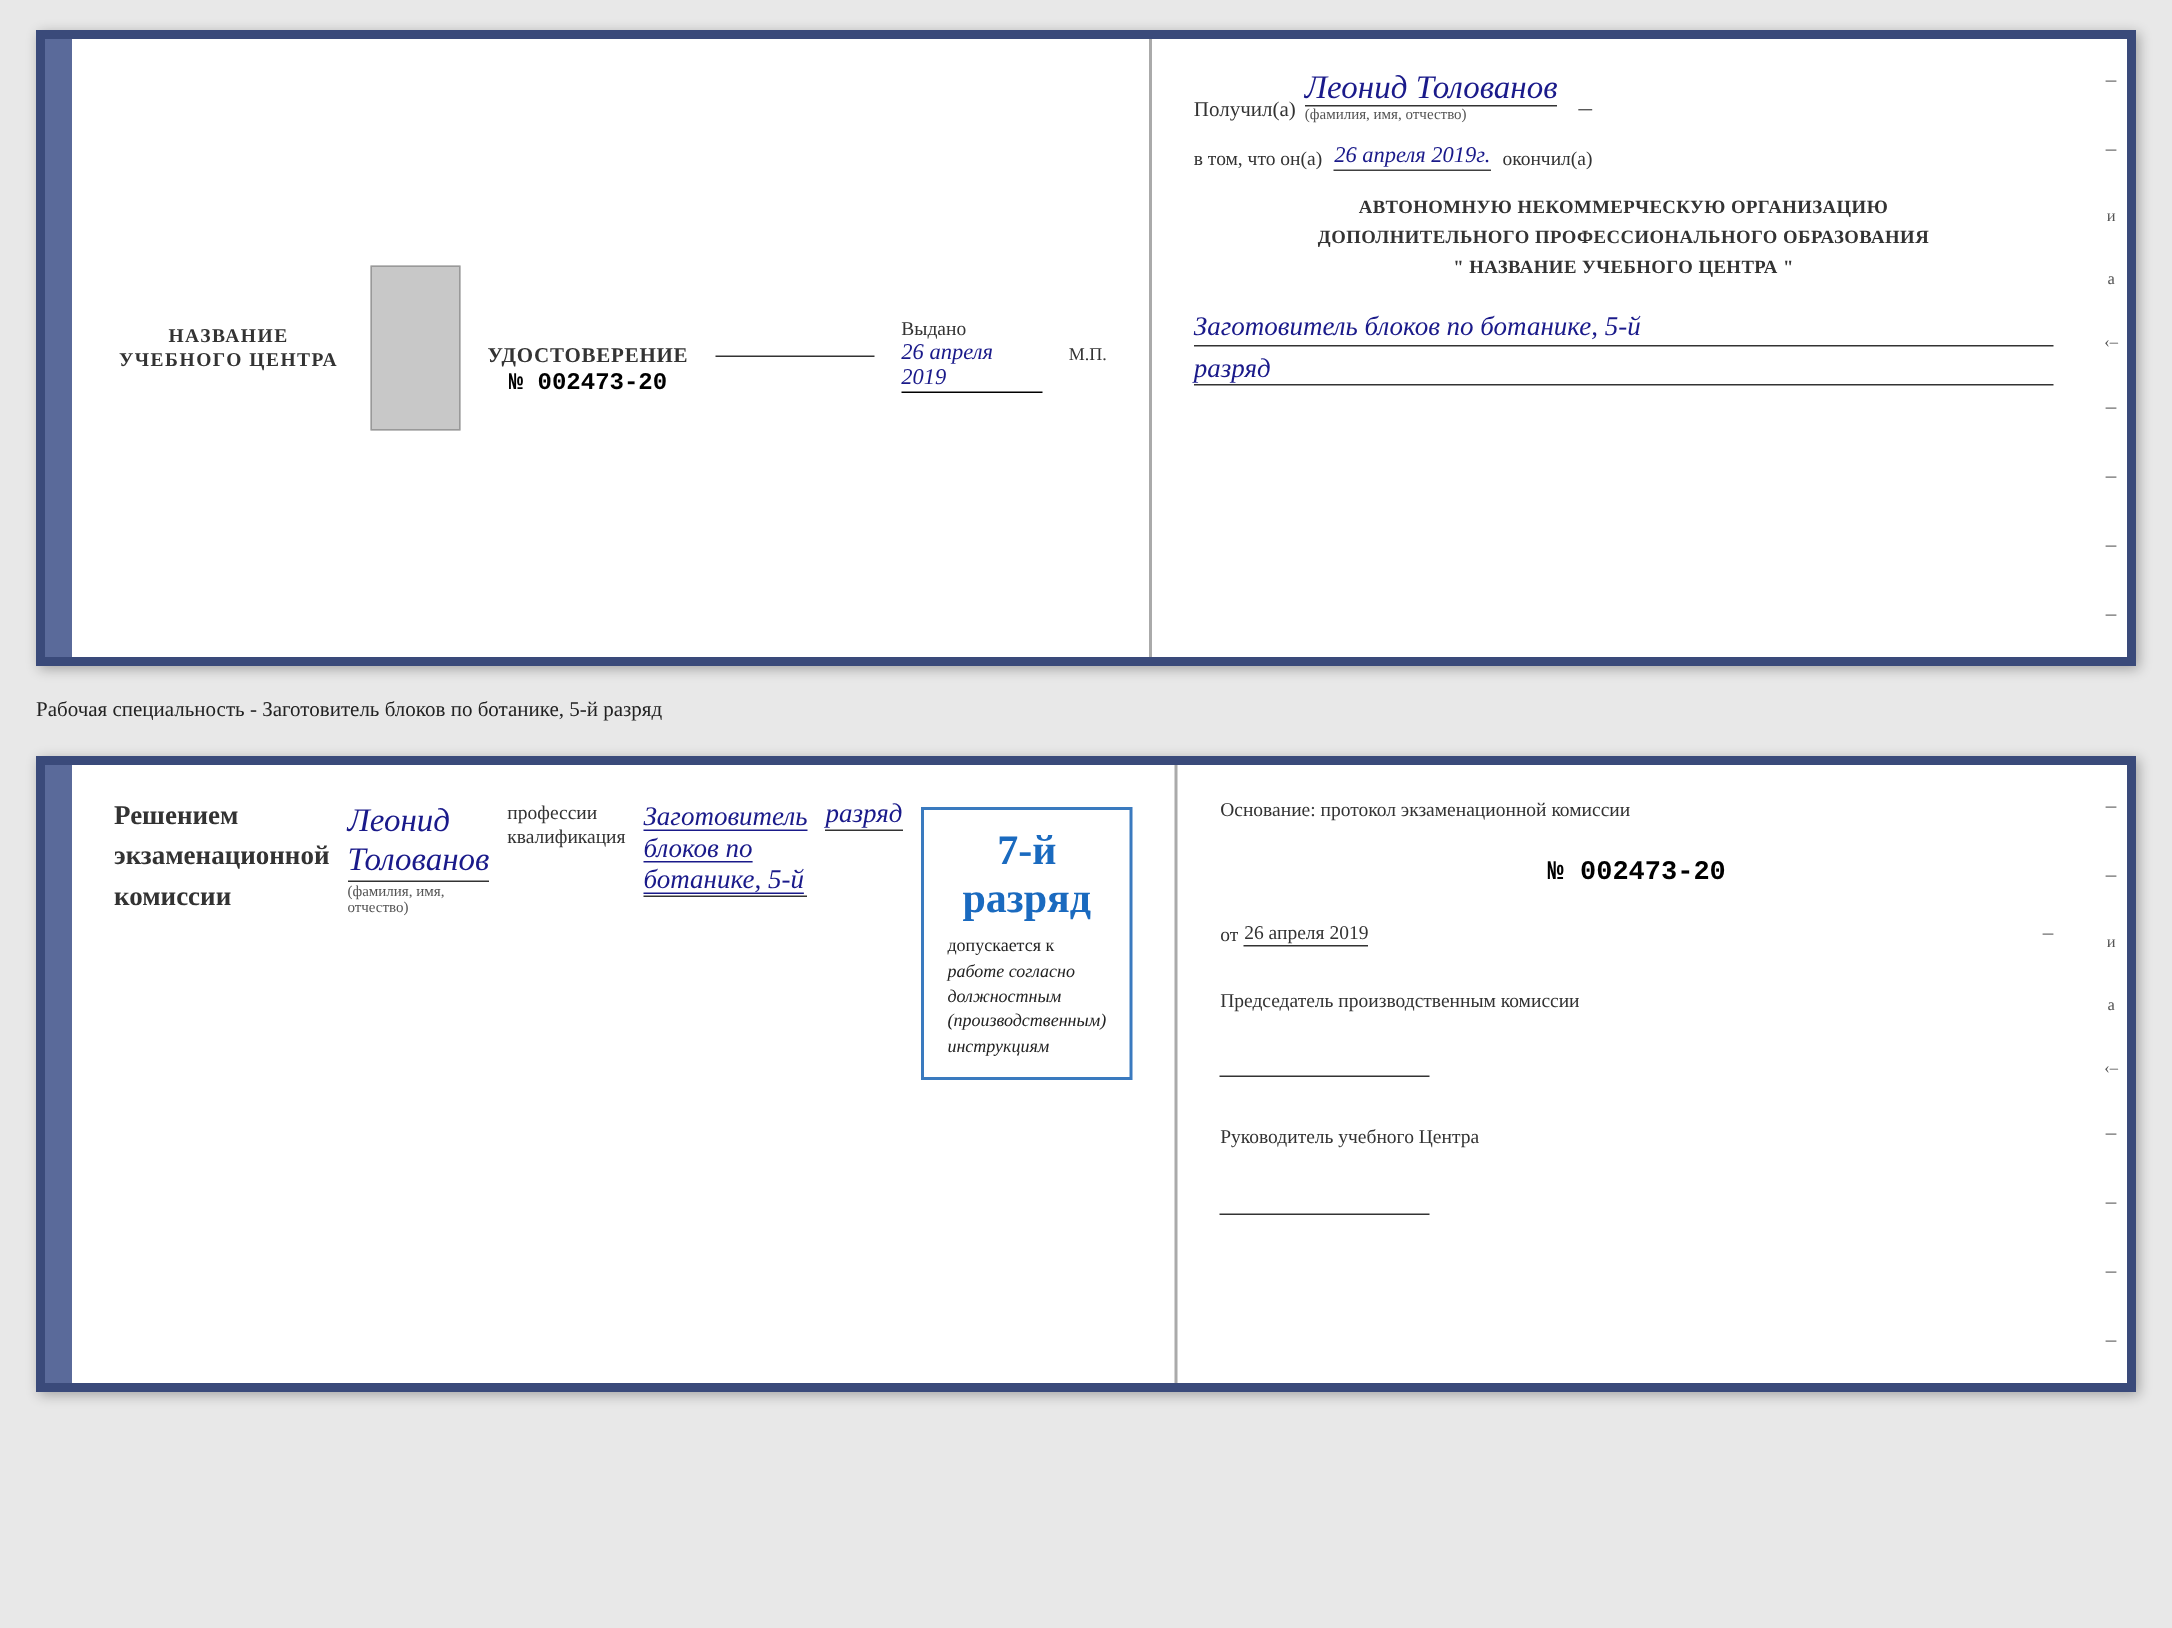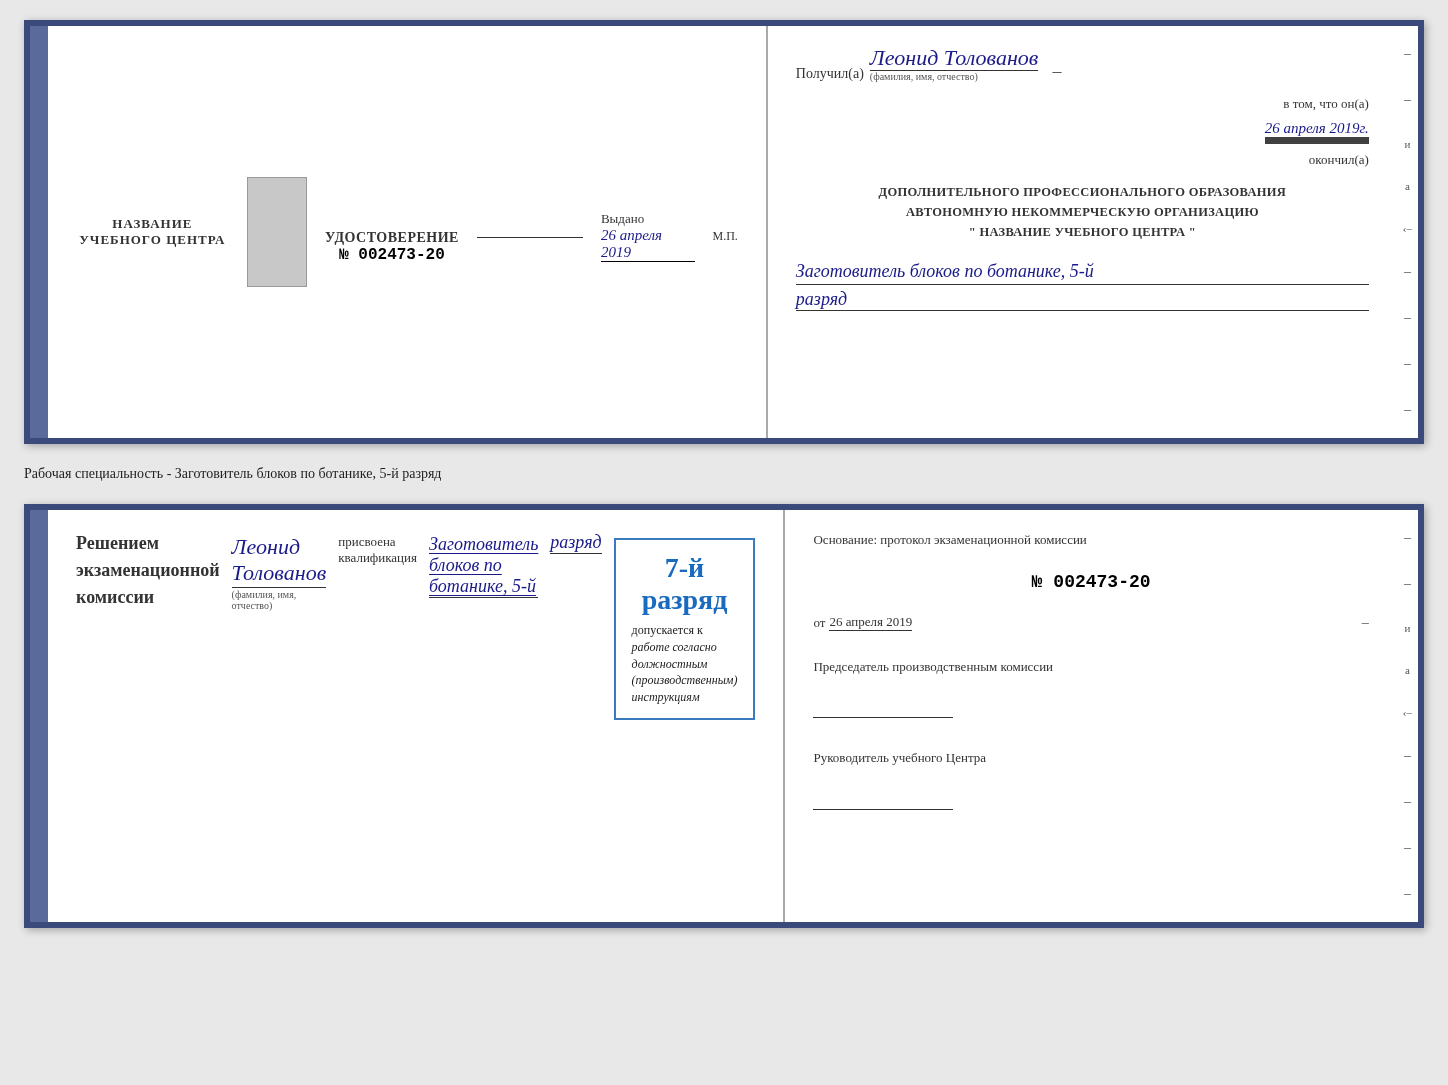--- a/index.html
+++ b/index.html
@@ -135,29 +135,28 @@
       display: block;
       margin-top: 1px;
     }
 
     .date-line {
       font-size: 13px;
       color: #333;
       display: flex;
       align-items: flex-end;
       gap: 8px;
-      flex-direction: column;
     }
 
     .date-handwritten {
       font-family: 'Palatino Linotype', cursive;
       font-style: italic;
       font-size: 15px;
       color: #1a1a8a;
-      border-bottom: 7px solid #404040;
+      border-bottom: 1px solid #404040;
     }
 
     .block-text {
       font-size: 12.5px;
       color: #333;
       text-align: center;
       font-weight: bold;
       letter-spacing: 0.3px;
       line-height: 1.6;
       text-transform: uppercase;
@@ -383,22 +382,22 @@
         <span style="font-size:18px; color:#555; margin-left:8px;">–</span>
       </div>
 
       <div class="date-line">
         <span>в том, что он(а)</span>
         <span class="date-handwritten">26 апреля 2019г.</span>
         <span>окончил(а)</span>
       </div>
 
       <div class="block-text">
+        <div>АВТОНОМНУЮ НЕКОММЕРЧЕСКУЮ ОРГАНИЗАЦИЮ</div>
         <div>ДОПОЛНИТЕЛЬНОГО ПРОФЕССИОНАЛЬНОГО ОБРАЗОВАНИЯ</div>
-        <div>АВТОНОМНУЮ НЕКОММЕРЧЕСКУЮ ОРГАНИЗАЦИЮ</div>
         <div>"  НАЗВАНИЕ УЧЕБНОГО ЦЕНТРА  "</div>
       </div>
 
       <div>
         <span class="profession-name">Заготовитель блоков по ботанике, 5-й</span>
         <span class="razryad-handwritten">разряд</span>
       </div>
     </div>
 
     <div class="doc-right-side-marks">
@@ -420,21 +419,21 @@
     <div class="doc-spine"></div>
 
     <div class="doc-left" style="align-items:flex-start; justify-content:flex-start; padding: 20px 28px;">
       <div class="commission-title">Решением экзаменационной комиссии</div>
 
       <div style="margin-top: 4px; width: 100%;">
         <span class="person-name-large">Леонид Толованов</span>
         <span class="fio-subtitle">(фамилия, имя, отчество)</span>
       </div>
 
-      <div class="qual-label">присвоена квалификация</div>
+      <div class="qual-label">профессии квалификация</div>
 
       <span class="qual-name">Заготовитель блоков по ботанике, 5-й</span>
       <span class="razryad-line2">разряд</span>
 
       <div class="stamp-box">
         <span class="stamp-grade">7-й разряд</span>
         <div class="stamp-note">
           <span>допускается к</span>
           <span class="stamp-italic">работе согласно должностным (производственным) инструкциям</span>
         </div>

